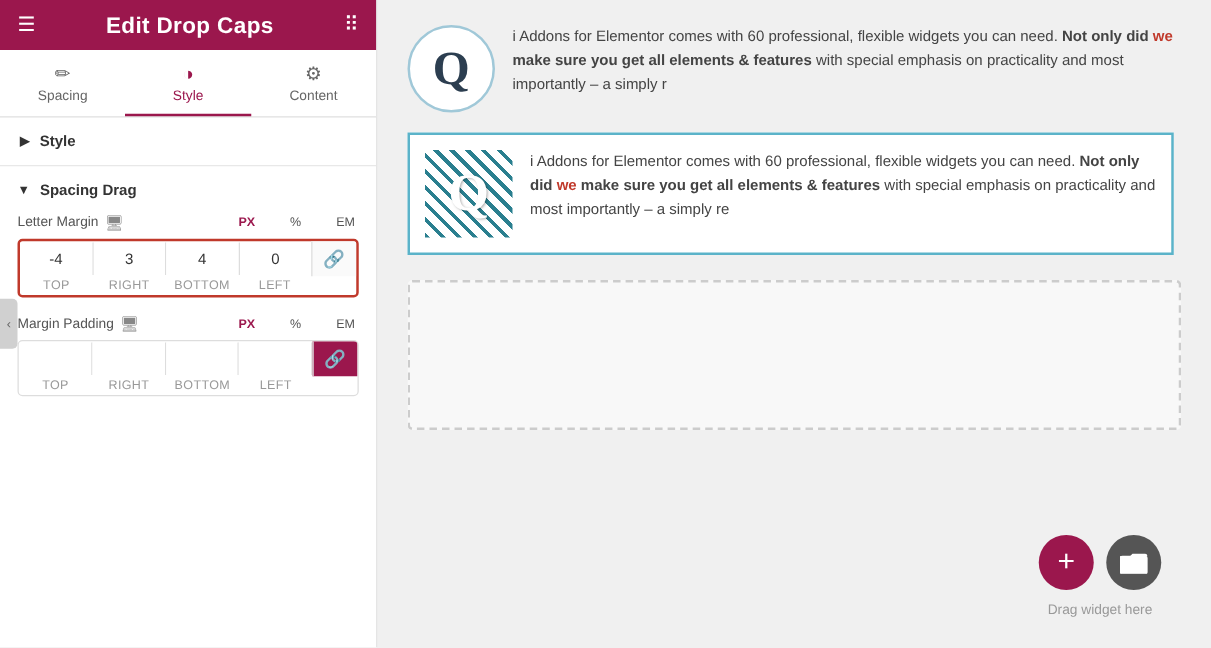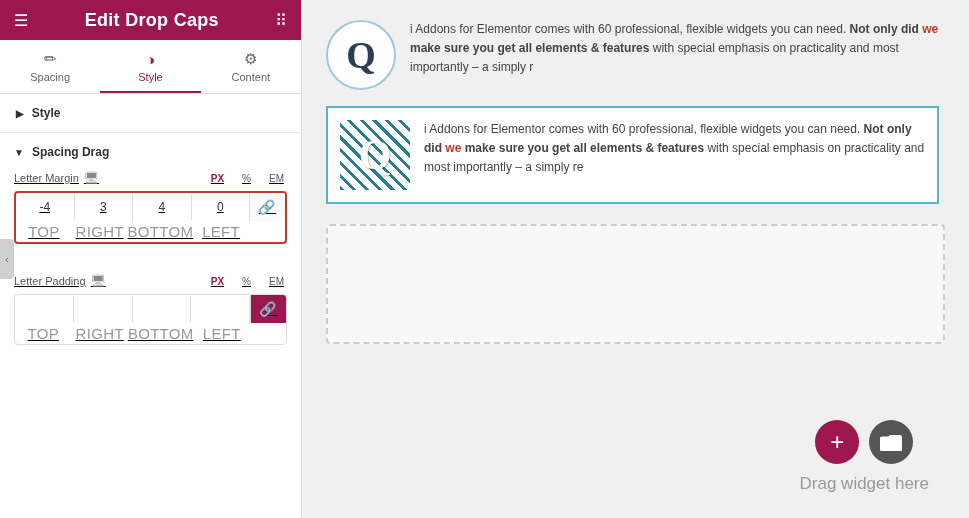--- a/index.html
+++ b/index.html
@@ -101,43 +101,42 @@
       margin-bottom: 12px;
       cursor: pointer;
     }
     .spacing-section-title .arrow {
       margin-right: 8px;
       font-size: 10px;
     }
 
     
     .control-row {
-      margin-bottom: 30px;
-      text-decoration: underline;
+      margin-bottom: 14px;
     }
     .control-label-row {
       display: flex;
       align-items: center;
       justify-content: space-between;
       margin-bottom: 6px;
     }
     .control-label {
       font-size: 11px;
       color: #555;
       display: flex;
       align-items: center;
       gap: 5px;
     }
     .control-label .monitor-icon {
       font-size: 12px;
       color: #888;
     }
     .unit-buttons {
       display: flex;
-      gap: 12px;
+      gap: 22px;
       font-size: 10px;
       color: #555;
     }
     .unit-btn {
       cursor: pointer;
       padding: 1px 3px;
       font-size: 10px;
       color: #555;
     }
     .unit-btn.active {
@@ -182,21 +181,21 @@
       padding: 6px 4px;
       background: #fafafa;
     }
     .labels-row {
       display: flex;
       padding: 2px 0;
     }
     .dim-label {
       flex: 1;
       text-align: center;
-      font-size: 15px;
+      font-size: 10px;
       color: #999;
       text-transform: uppercase;
       letter-spacing: 0.3px;
     }
     .dim-label-link {
       width: 36px;
     }
 
     
     .four-inputs-wrapper-normal {
@@ -351,21 +350,21 @@
       background: #555;
       color: #fff;
       border: none;
       font-size: 18px;
       cursor: pointer;
       display: flex;
       align-items: center;
       justify-content: center;
     }
     .drag-label {
-      font-size: 17px;
+      font-size: 11px;
       color: #999;
       text-align: right;
     }
   </style>
 </head>
 <body>
 
 <div class="left-panel">
 
   <div class="panel-header">
@@ -428,21 +427,21 @@
             <span class="dim-label">BOTTOM</span>
             <span class="dim-label">LEFT</span>
             <span class="dim-label-link"></span>
           </div>
         </div>
       </div>
 
       <div class="control-row">
         <div class="control-label-row">
           <div class="control-label">
-            <span>Letter Padding</span>
+            <span>Margin Padding</span>
             <span class="monitor-icon">🖥</span>
           </div>
           <div class="unit-buttons">
             <span class="unit-btn active">PX</span>
             <span class="unit-btn">%</span>
             <span class="unit-btn">EM</span>
           </div>
         </div>
         <div class="four-inputs-wrapper-normal">
           <div class="four-inputs-row">

